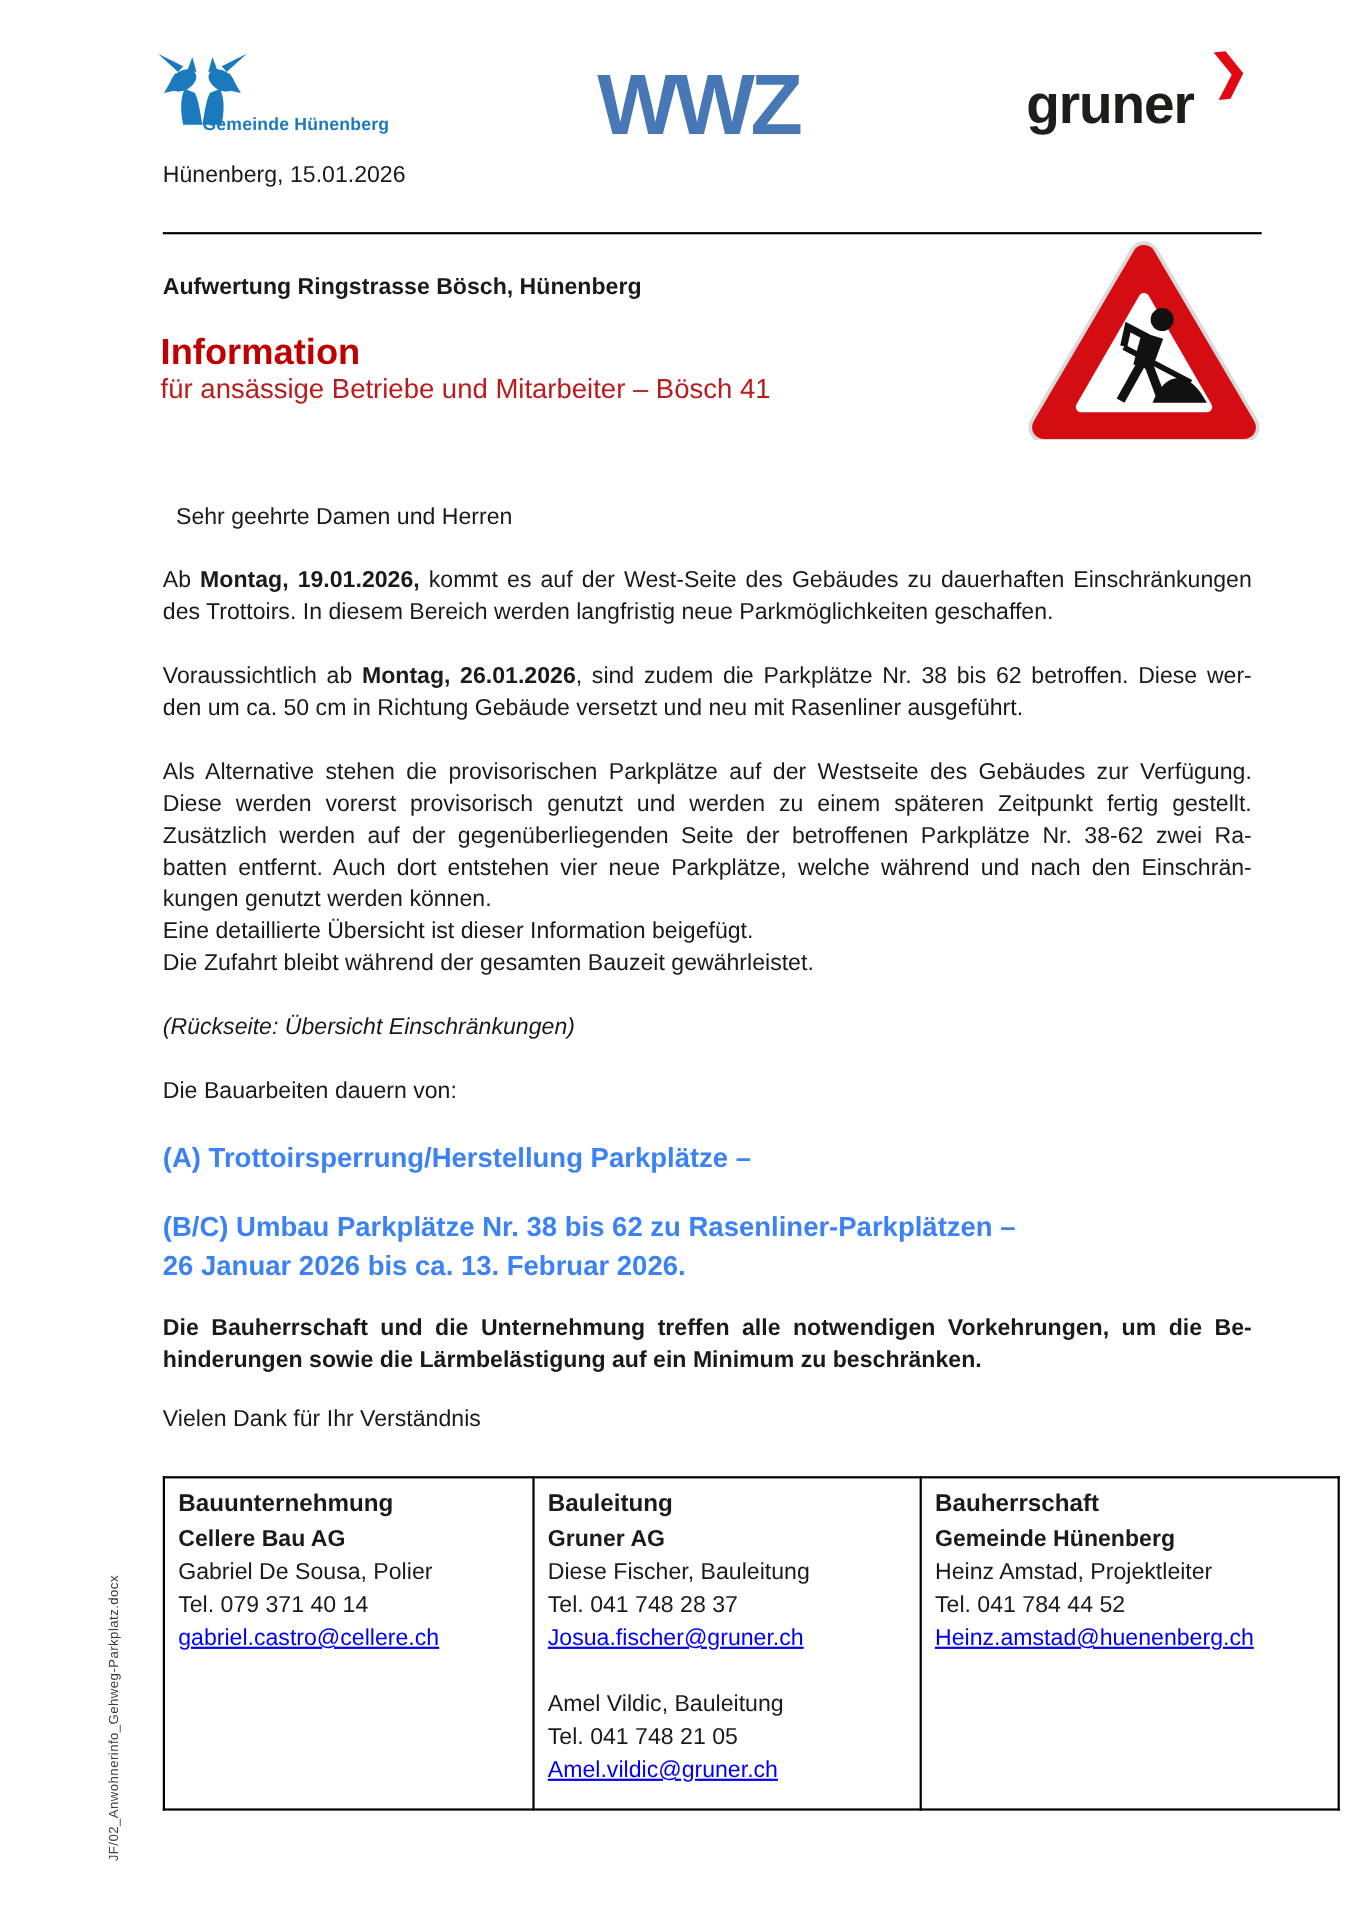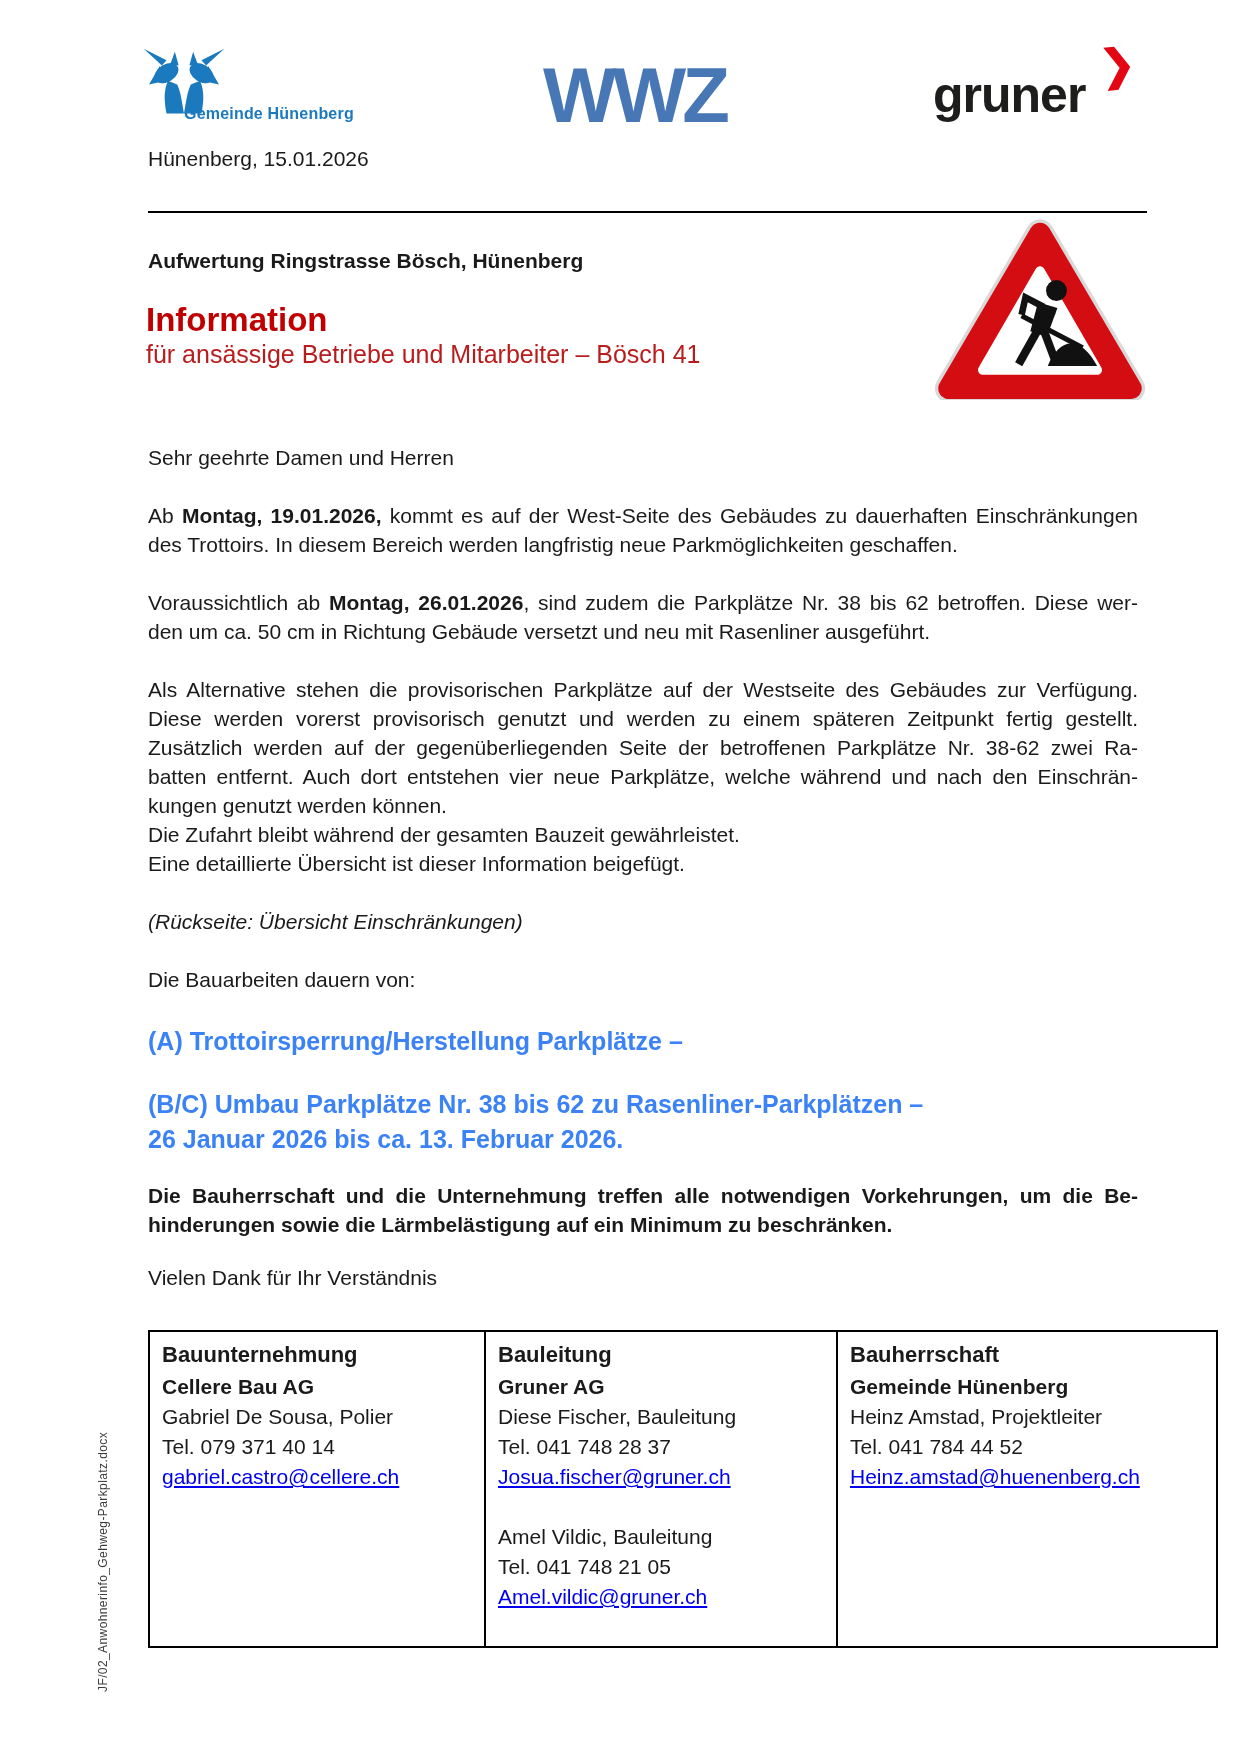--- a/index.html
+++ b/index.html
@@ -32,32 +32,32 @@
   
   .project-title{position:absolute;left:148px;top:247px;font-size:21px;font-weight:bold;line-height:27px;}
   .info-title{position:absolute;left:146px;top:301px;font-size:33px;font-weight:bold;color:#c00000;line-height:37px;}
   .info-subtitle{position:absolute;left:146px;top:339px;font-size:25px;font-weight:normal;color:#b91c1c;line-height:31px;}
   
   .sign{position:absolute;left:933px;top:214px;}
   
   .main{position:absolute;left:148px;top:443px;width:990px;font-size:21px;line-height:29px;}
   .jline{display:block;text-align:justify;text-align-last:justify;}
   .nline{display:block;}
-  .salutation{margin:0;}
+  .salutation{margin:12px;}
   .para{margin:29px 0 0 0;}
   .note{margin:29px 0 0 0;font-style:italic;}
   .lead{margin:29px 0 0 0;}
   .h-red{margin:30px 0 0 0;font-size:25px;line-height:35px;font-weight:bold;color:#3b82f6;}
   .h-red.second{margin-top:28px;}
   .boldp{margin:24px 0 0 0;font-weight:bold;}
   .thanks{margin:24px 0 0 0;}
   
   .contacts{margin-top:38px;width:990px;border-collapse:collapse;table-layout:fixed;}
   .contacts td{
-    border:2px solid #000;vertical-align:top;padding:8px 12px 24px 12px;
+    border:2px solid #000;vertical-align:top;padding:8px 12px 10px 12px;
     font-size:21px;line-height:30px;height:282px;
   }
   .col-1{width:310px;} .col-2{width:326px;} .col-3{width:354px;}
   .tcell-h{font-weight:bold;font-size:22px;margin-bottom:2px;}
   .tcell-org{font-weight:bold;}
   .tline{margin:0;}
   .tblank{height:30px;}
   a.email-link{color:#0000ee;text-decoration:underline;}
   
   .file-label{
@@ -136,22 +136,22 @@
       <span class="jline"><span>Voraussichtlich ab </span><b>Montag, 26.01.2026</b><span>, sind zudem die Parkplätze Nr. 38 bis 62 betroffen. Diese wer-</span></span>
       <span class="nline">den um ca. 50 cm in Richtung Gebäude versetzt und neu mit Rasenliner ausgeführt.</span>
     </p>
 
     <p class="para">
       <span class="jline">Als Alternative stehen die provisorischen Parkplätze auf der Westseite des Gebäudes zur Verfügung.</span>
       <span class="jline">Diese werden vorerst provisorisch genutzt und werden zu einem späteren Zeitpunkt fertig gestellt.</span>
       <span class="jline">Zusätzlich werden auf der gegenüberliegenden Seite der betroffenen Parkplätze Nr. 38-62 zwei Ra-</span>
       <span class="jline">batten entfernt. Auch dort entstehen vier neue Parkplätze, welche während und nach den Einschrän-</span>
       <span class="nline">kungen genutzt werden können.</span>
+      <span class="nline">Eine detaillierte Übersicht ist dieser Information beigefügt.</span>
       <span class="nline">Die Zufahrt bleibt während der gesamten Bauzeit gewährleistet.</span>
-      <span class="nline">Eine detaillierte Übersicht ist dieser Information beigefügt.</span>
     </p>
 
     <p class="note">(Rückseite: Übersicht Einschränkungen)</p>
 
     <p class="lead">Die Bauarbeiten dauern von:</p>
 
     <p class="h-red">
       <span class="nline">(A) Trottoirsperrung/Herstellung Parkplätze –</span>
     </p>
 

